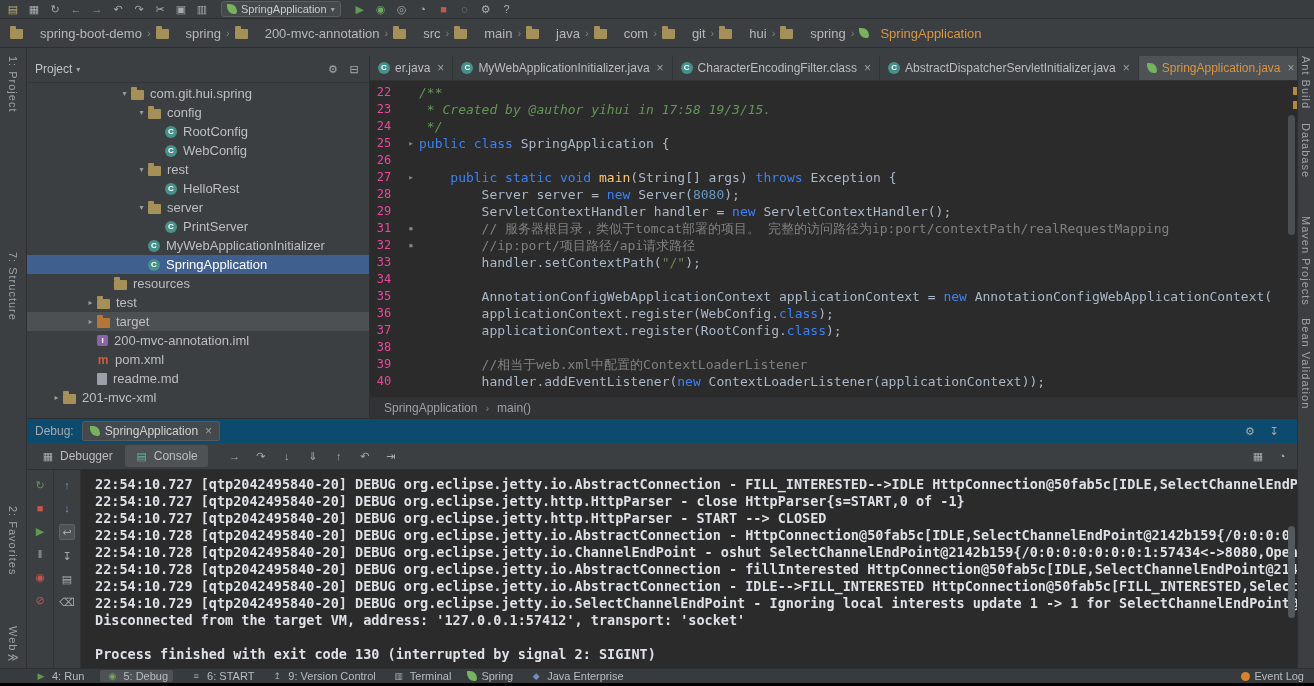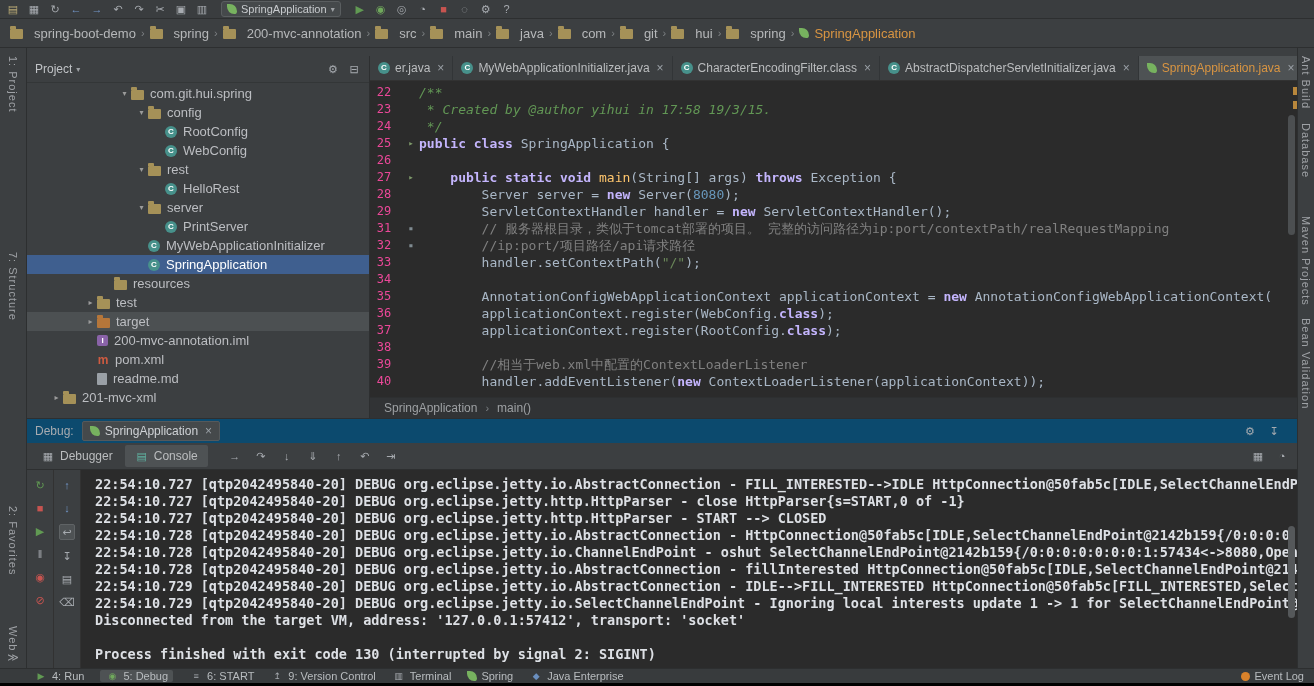--- a/index.html
+++ b/index.html
@@ -10,21 +10,21 @@
   .topbar{height:18px;background:#3a3d3f;border-bottom:1px solid #2d2f30;display:flex;align-items:center;padding:0 6px;gap:4px;flex:none;}
   .tb-group{display:flex;align-items:center;gap:7px;}
   .gicon{display:inline-block;font-size:11px;line-height:14px;text-align:center;min-width:14px;flex:none;cursor:default;}
   .gicon.sel{background:#4e5254;border:1px solid #5f6365;border-radius:2px;}
   .runbox{display:flex;align-items:center;gap:4px;background:#45494b;border:1px solid #5a5e60;border-radius:3px;height:14px;padding:0 5px;margin:0 8px;font-size:11px;color:#c8cbce;}
   .sicon{width:10px;height:10px;background:#77b25f;border-radius:0 100% 4px 100%;display:inline-block;flex:none;}
   .chev-d{font-size:8px;color:#9da1a5;}
 
   
   .crumbs{height:28px;background:#3c3f41;border-bottom:1px solid #2d2f30;display:flex;align-items:center;padding:0 10px;font-size:13px;color:#b6b8ba;gap:3px;flex:none;white-space:nowrap;overflow:hidden;}
-  .crumb{display:flex;align-items:center;gap:5px;}
+  .crumb{display:flex;align-items:center;gap:11px;}
   .crumb-sep{color:#7d8184;font-size:11px;margin:0 2px;}
   .crumb.accent .crumb-label{color:#d99542;}
 
   
   .mid{flex:1;display:flex;min-height:0;}
   .stripe{width:26px;background:#3c3f41;border-right:1px solid #2d2f30;display:flex;flex-direction:column;align-items:center;flex:none;overflow:hidden;}
   .stripe-right{border-right:none;border-left:1px solid #2d2f30;width:16px;}
   .vlabel{writing-mode:vertical-rl;font-size:11px;color:#9fa2a6;letter-spacing:1px;cursor:default;flex:none;}
   .stripe-bottom{margin-top:auto;margin-bottom:4px;color:#9fa2a6;font-size:11px;}
   .content{flex:1;display:flex;flex-direction:column;min-width:0;}
@@ -55,21 +55,21 @@
   .tab.active{background:#4e5254;color:#d99542;}
   .tclose{color:#9aa0a6;font-size:12px;line-height:12px;margin-left:2px;}
   .code{flex:1;overflow:hidden;position:relative;padding-top:3px;}
   .codeline{height:17px;line-height:17px;white-space:pre;font-family:"DejaVu Sans Mono",monospace;font-size:13px;display:flex;}
   .ln{width:28px;text-align:center;color:#ec4899;padding-right:5px;flex:none;font-size:12px;}
   .gmark{width:16px;flex:none;text-align:center;font-size:9px;line-height:17px;}
   .gmark.mrun{color:#7f9a6b;}
   .gmark.mfold{color:#7f8b91;font-size:8px;}
   .ltext{flex:1;overflow:hidden;}
   .s-def{color:#a9b7c6;}
-  .s-kw{color:#c4b5fd;font-weight:bold;}
+  .s-kw{color:#3b82f6;}
   .s-doc{color:#629755;font-style:italic;}
   .s-com{color:#808080;}
   .s-str{color:#6a8759;}
   .s-num{color:#6897bb;}
   .s-meth{color:#ffc66d;}
   .ed-scroll{position:absolute;right:2px;top:34px;width:7px;height:120px;background:#4c4f51;border-radius:4px;}
   .emark{position:absolute;right:0;width:4px;height:8px;background:#b8873c;}
   .ed-crumbs{height:20px;background:#313335;border-top:1px solid #2d2f30;display:flex;align-items:center;padding:0 14px;font-size:12px;color:#9da0a3;gap:6px;flex:none;}
 
   

